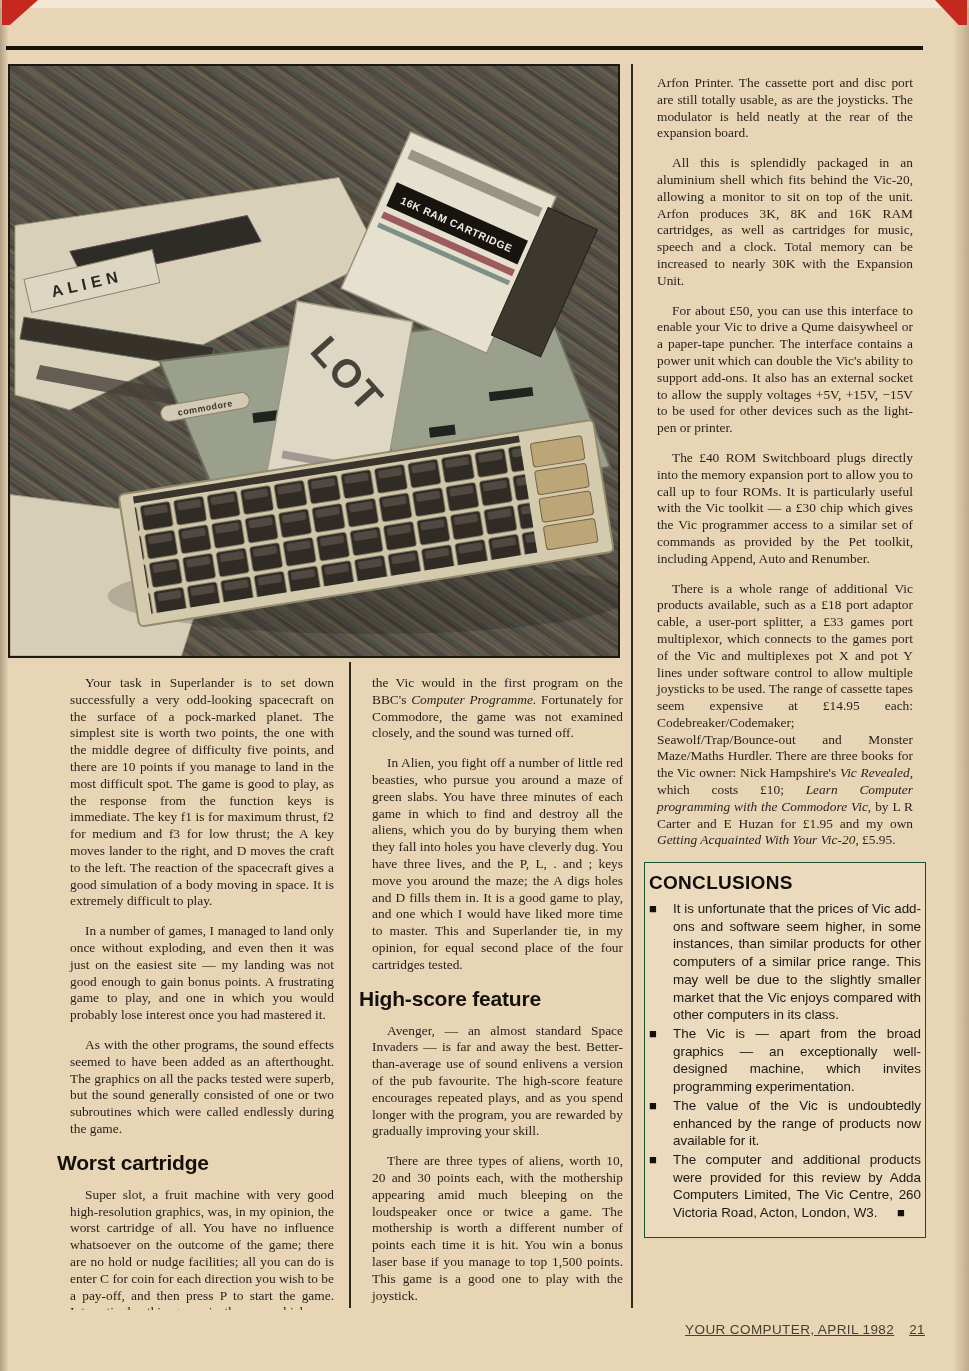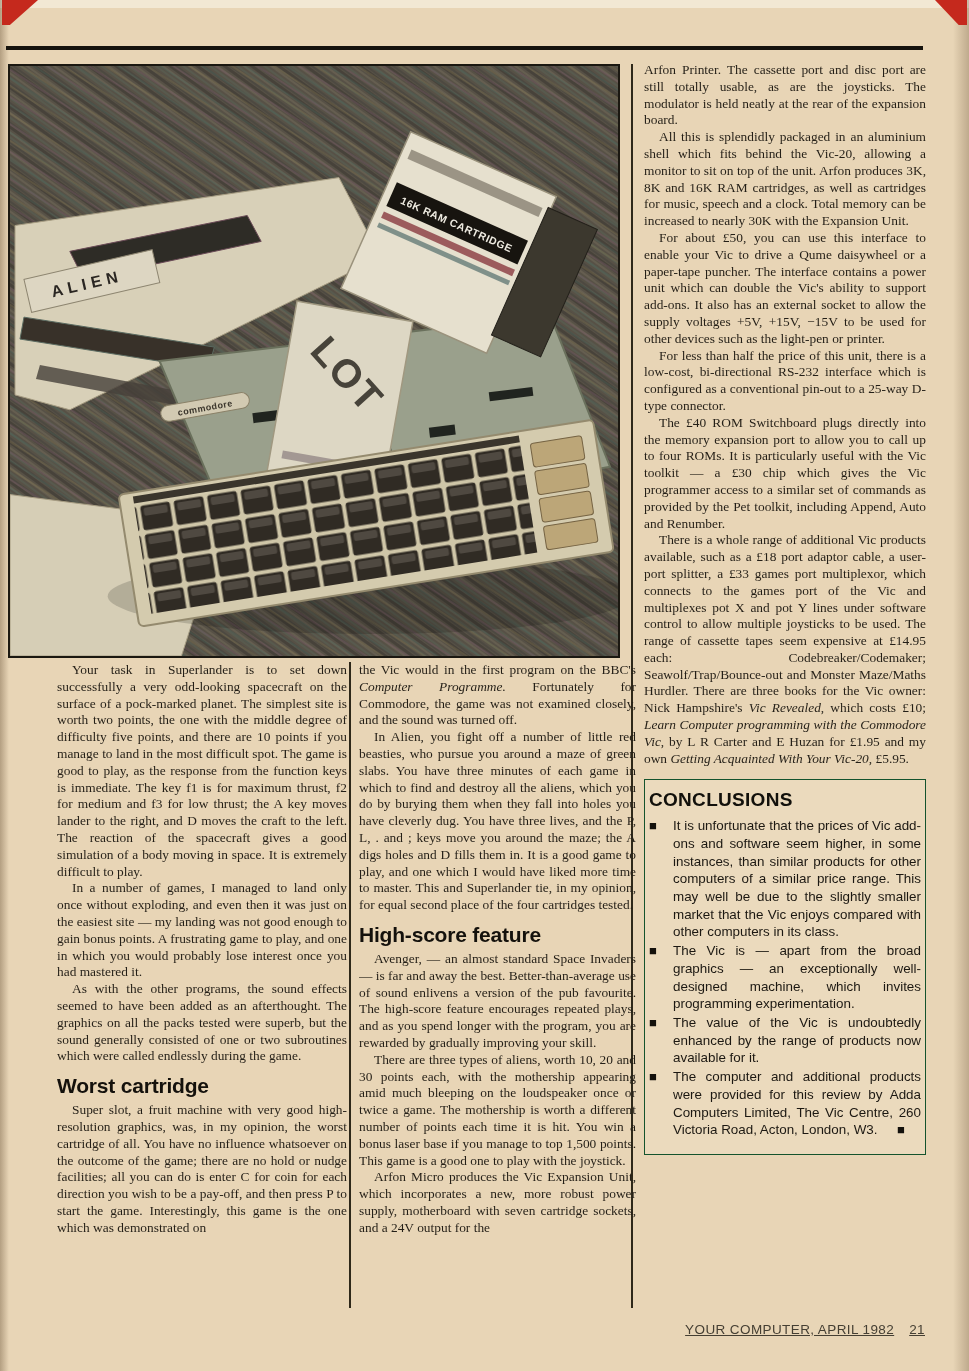--- a/index.html
+++ b/index.html
@@ -20,21 +20,21 @@
   .photo-frame svg{display:block;width:100%;height:100%;}
 
   .vrule{position:absolute;width:2px;background:#2e2819;}
   #vrule-right{left:631px;top:64px;height:1244px;}
   #vrule-mid{left:349px;top:662px;height:646px;}
 
   .col{position:absolute;text-align:justify;font-size:13.4px;line-height:16.8px;color:#241f17;}
   .left-col{left:57px;top:662px;width:290px;height:648px;overflow:hidden;}
   .middle-col{left:359px;top:662px;width:277px;height:648px;overflow:hidden;}
   .right-col{left:644px;top:62px;width:282px;}
-  .body-para{margin:0;}
+  .body-para{margin:13px;}
   .body-para.indent{text-indent:15px;}
   .section-heading{font-family:"Liberation Sans",sans-serif;font-weight:700;font-size:21px;
         letter-spacing:-.2px;color:#14110c;margin:9px 0 5px;text-align:left;line-height:1.1;}
   em{font-style:italic;}
 
   .conclusions-box{margin-top:12px;border:1px solid #14532d;padding:12px 4px 14px;
         font-family:"Liberation Sans",sans-serif;color:#1c1812;background:rgba(240,228,202,.35);}
   .conclusions-title{font-size:19px;font-weight:700;letter-spacing:.3px;margin:0 0 8px;color:#12100b;}
   .conclusion-item{font-size:13.4px;line-height:17.7px;text-align:justify;margin:0 0 1px;
         padding-left:24px;text-indent:-24px;}
@@ -170,21 +170,20 @@
       <p class="body-para indent"><span>Avenger, — an almost standard Space Invaders — is far and away the best. Better-than-average use of sound enlivens a version of the pub favourite. The high-score feature encourages repeated plays, and as you spend longer with the program, you are rewarded by gradually improving your skill.</span></p>
       <p class="body-para indent"><span>There are three types of aliens, worth 10, 20 and 30 points each, with the mothership appearing amid much bleeping on the loudspeaker once or twice a game. The mothership is worth a different number of points each time it is hit. You win a bonus laser base if you manage to top 1,500 points. This game is a good one to play with the joystick.</span></p>
       <p class="body-para indent"><span>Arfon Micro produces the Vic Expansion Unit, which incorporates a new, more robust power supply, motherboard with seven cartridge sockets, and a 24V output for the</span></p>
     </div>
 
   <div class="col right-col">
     <div>
         <p class="body-para"><span>Arfon Printer. The cassette port and disc port are still totally usable, as are the joysticks. The modulator is held neatly at the rear of the expansion board.</span></p>
         <p class="body-para indent"><span>All this is splendidly packaged in an aluminium shell which fits behind the Vic-20, allowing a monitor to sit on top of the unit. Arfon produces 3K, 8K and 16K RAM cartridges, as well as cartridges for music, speech and a clock. Total memory can be increased to nearly 30K with the Expansion Unit.</span></p>
         <p class="body-para indent"><span>For about £50, you can use this interface to enable your Vic to drive a Qume daisywheel or a paper-tape puncher. The interface contains a power unit which can double the Vic's ability to support add-ons. It also has an external socket to allow the supply voltages +5V, +15V, −15V to be used for other devices such as the light-pen or printer.</span></p>
-        <p class="body-para indent"><span>For less than half the price of this unit, there is a low-cost, bi-directional RS-232 interface which is configured as a conventional pin-out to a 25-way D-type connector.</span></p>
         <p class="body-para indent"><span>The £40 ROM Switchboard plugs directly into the memory expansion port to allow you to call up to four ROMs. It is particularly useful with the Vic toolkit — a £30 chip which gives the Vic programmer access to a similar set of commands as provided by the Pet toolkit, including Append, Auto and Renumber.</span></p>
         <p class="body-para indent"><span>There is a whole range of additional Vic products available, such as a £18 port adaptor cable, a user-port splitter, a £33 games port multiplexor, which connects to the games port of the Vic and multiplexes pot X and pot Y lines under software control to allow multiple joysticks to be used. The range of cassette tapes seem expensive at £14.95 each: Codebreaker/Codemaker; Seawolf/Trap/Bounce-out and Monster Maze/Maths Hurdler. There are three books for the Vic owner: Nick Hampshire's </span><em>Vic Revealed</em><span>, which costs £10; </span><em>Learn Computer programming with the Commodore Vic</em><span>, by L R Carter and E Huzan for £1.95 and my own </span><em>Getting Acquainted With Your Vic-20</em><span>, £5.95.</span></p>
       </div>
     <div class="conclusions-box">
       <h3 class="conclusions-title">CONCLUSIONS</h3>
       <div>
           <div class="conclusion-item"><span class="bullet">■</span><span>It is unfortunate that the prices of Vic add-ons and software seem higher, in some instances, than similar products for other computers of a similar price range. This may well be due to the slightly smaller market that the Vic enjoys compared with other computers in its class.</span></div>
           <div class="conclusion-item"><span class="bullet">■</span><span>The Vic is — apart from the broad graphics — an exceptionally well-designed machine, which invites programming experimentation.</span></div>
           <div class="conclusion-item"><span class="bullet">■</span><span>The value of the Vic is undoubtedly enhanced by the range of products now available for it.</span></div>
           <div class="conclusion-item"><span class="bullet">■</span><span>The computer and additional products were provided for this review by Adda Computers Limited, The Vic Centre, 260 Victoria Road, Acton, London, W3.</span><span class="end-marker">■</span></div>

